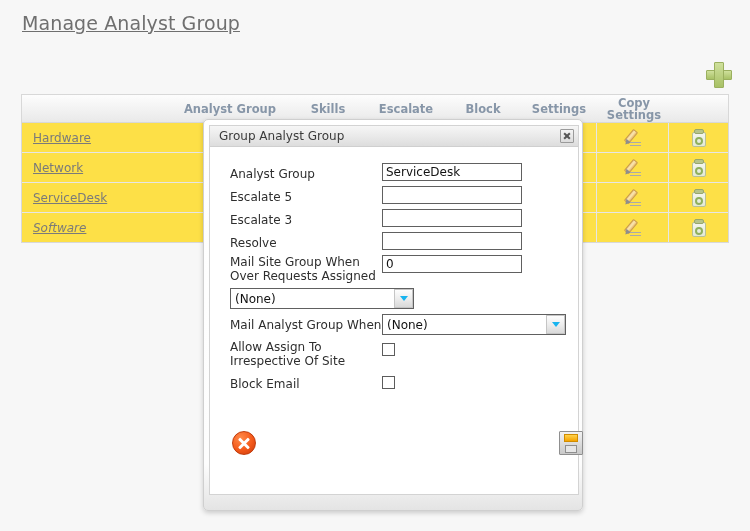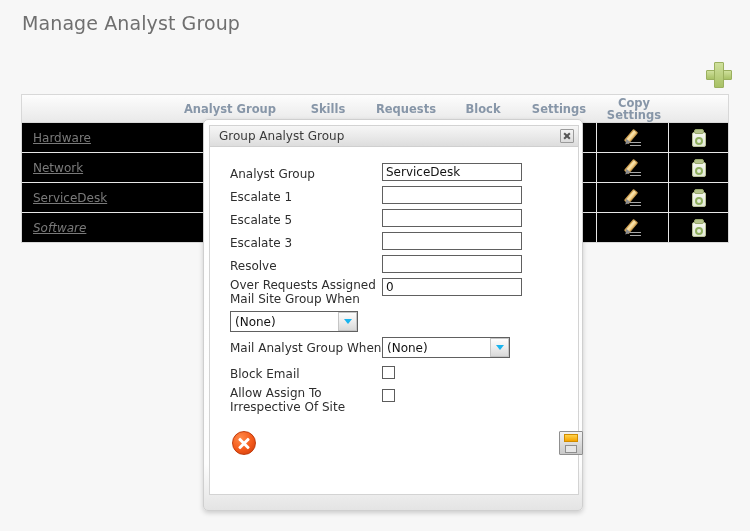--- a/index.html
+++ b/index.html
@@ -18,20 +18,21 @@
   
   .page-title {
     position: absolute;
     left: 22px;
     top: 12px;
     font-size: 19px;
     color: #6f6f6f;
     font-weight: normal;
     letter-spacing: 0.1px;
     white-space: nowrap;
+    text-decoration: underline;
   }
 
   
   .add-btn {
     position: absolute;
     left: 705px;
     top: 61px;
     width: 28px;
     height: 28px;
     cursor: pointer;
@@ -85,21 +86,21 @@
   .th.c-settings{ width: 78px; }
   .th.c-copy   { width: 72px; }
   .th.c-edit   { width: 30px; }
   .th.c-del    { width: 28px; }
 
   .grid-body .tr {
     height: 29px;
     display: flex;
     align-items: center;
     border-bottom: 1px solid #e6e6e6;
-    background: #000000;
+    background: #fde047;
   }
   .grid-body .tr:last-child { border-bottom: none; font-style: italic; }
   .grid-body .td {
     box-sizing: border-box;
     height: 100%;
     display: flex;
     align-items: center;
     justify-content: center;
   }
   .td.c-name {
@@ -264,21 +265,21 @@
     border: 1px solid #606060;
     background: #fff;
     font-family: "DejaVu Sans", "Liberation Sans", sans-serif;
     font-size: 12px;
     color: #111;
     padding: 0 3px;
     box-sizing: border-box;
     outline: none;
   }
   .fselect {
-    width: 128px;
+    width: 184px;
     height: 21px;
     border: 1px solid #606060;
     background: #fff;
     box-sizing: border-box;
     position: relative;
     display: flex;
     align-items: center;
     cursor: pointer;
   }
   .fselect .sel-val {
@@ -387,21 +388,21 @@
 
 <div class="add-btn">
   <span class="bar h"></span>
   <span class="bar v"></span>
 </div>
 
 <div class="grid">
   <div class="grid-head">
     <div class="th c-group">Analyst Group</div>
     <div class="th c-skills">Skills</div>
-    <div class="th c-analyst">Requests</div>
+    <div class="th c-analyst">Escalate</div>
     <div class="th c-site">Block</div>
     <div class="th c-settings">Settings</div>
     <div class="th c-copy">Copy Settings</div>
     <div class="th c-edit"></div>
     <div class="th c-del"></div>
   </div>
 
   <div class="grid-body">
 
     <div class="tr">
@@ -515,44 +516,40 @@
       <span class="close-btn"></span>
     </div>
 
     <div class="form">
 
       <div class="frow">
         <div class="flabel">Analyst Group</div>
         <input class="ftext" type="text" value="ServiceDesk" style="">
       </div>
 
-      <div class="frow">
-        <div class="flabel">Escalate 1</div>
-        <input class="ftext" type="text" value="" style="">
-      </div>
 
       <div class="frow">
         <div class="flabel">Escalate 5</div>
         <input class="ftext" type="text" value="" style="">
       </div>
 
       <div class="frow">
         <div class="flabel">Escalate 3</div>
         <input class="ftext" type="text" value="" style="">
       </div>
 
       <div class="frow">
         <div class="flabel">Resolve</div>
         <input class="ftext" type="text" value="" style="">
       </div>
 
       <div class="frow">
         <div class="flabel two-line">
+          <div>Mail Site Group When</div>
           <div>Over Requests Assigned</div>
-          <div>Mail Site Group When</div>
         </div>
         <input class="ftext" type="text" value="0" style="">
       </div>
 
       <div class="frow">
         <div class="fselect">
           <span class="sel-val">(None)</span>
           <span class="sel-arrow">
               <i></i>
             </span>
@@ -563,29 +560,29 @@
         <div class="flabel">Mail Analyst Group When</div>
         <div class="fselect">
           <span class="sel-val">(None)</span>
           <span class="sel-arrow">
               <i></i>
             </span>
         </div>
       </div>
 
       <div class="frow">
-        <div class="flabel">Block Email</div>
-        <span class="fcheck"></span>
-      </div>
-
-      <div class="frow">
         <div class="flabel two-line">
           <div>Allow Assign To</div>
           <div>Irrespective Of Site</div>
         </div>
+        <span class="fcheck"></span>
+      </div>
+
+      <div class="frow">
+        <div class="flabel">Block Email</div>
         <span class="fcheck"></span>
       </div>
 
     </div>
 
     <div class="dlg-actions">
       <span class="btn-cancel"></span>
       <span class="btn-save">
         <span class="lbl"></span>
           <span class="shut"></span>

